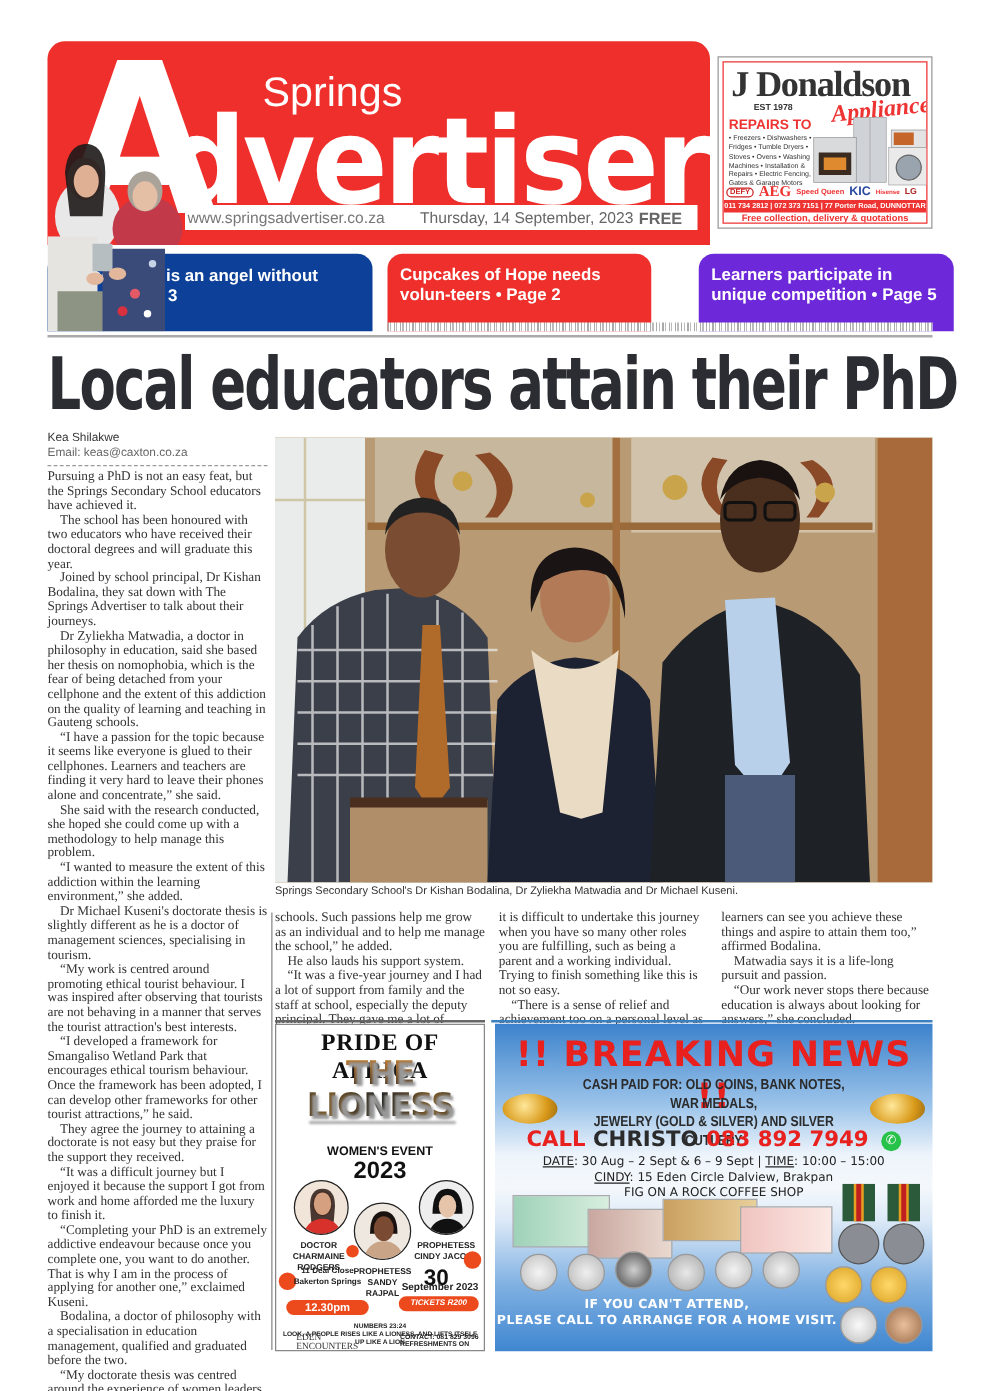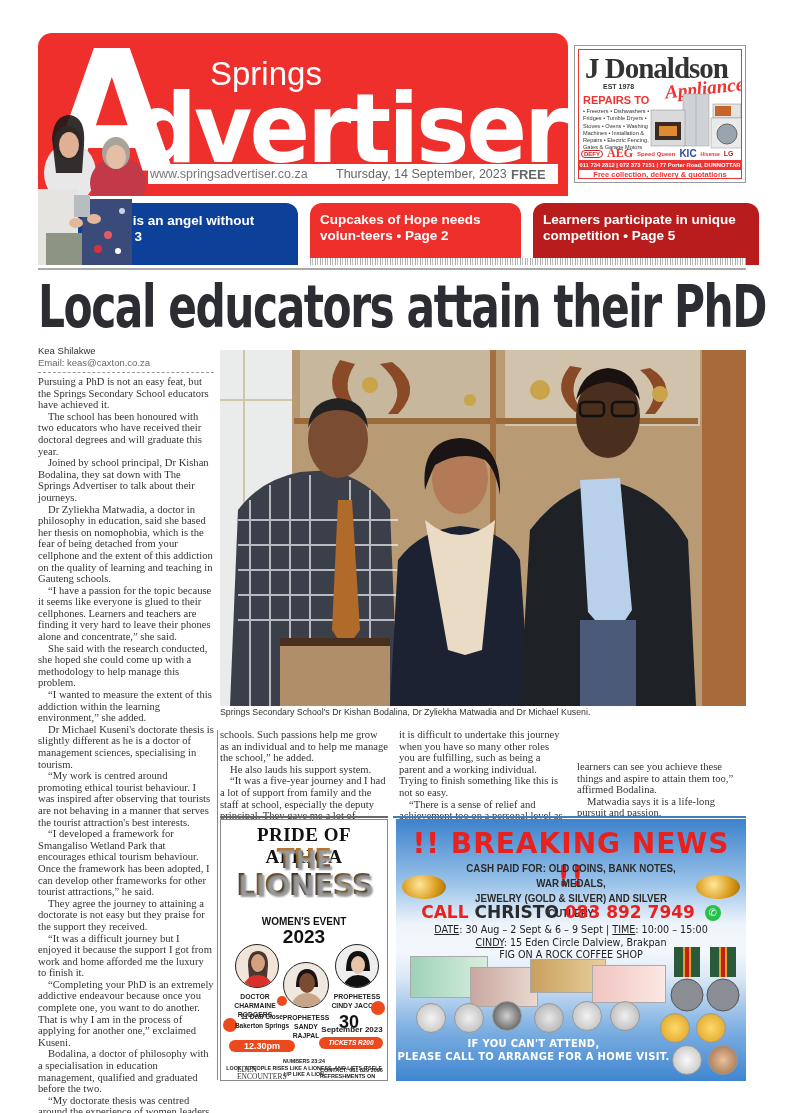--- a/index.html
+++ b/index.html
@@ -27,21 +27,21 @@
   .jd-list { position:absolute; left:4px; top:58px; width:74px; font-family:"Liberation Sans", sans-serif; font-size:5.6px; line-height:7.3px; color:#333; }
   .jd-appliances { position:absolute; left:70px; top:38px; width:96px; height:62px; }
   .jd-brands { position:absolute; left:2px; top:98px; right:2px; height:11px; display:flex; align-items:center; gap:4px; font-family:"Liberation Sans", sans-serif; font-weight:bold; font-size:8px; }
   .jd-contact { position:absolute; left:0; right:0; top:110px; height:10px; background:#e33; color:#fff; font-family:"Liberation Sans", sans-serif; font-size:5.8px; font-weight:bold; text-align:center; line-height:10px; }
   .jd-free { position:absolute; left:0; right:0; top:120px; height:10px; color:#e33; font-family:"Liberation Sans", sans-serif; font-size:7.5px; font-weight:bold; text-align:center; line-height:10px; }
 
   
   .teaser { position:absolute; top:203px; height:62px; border-radius:12px 12px 0 0; font-family:"Liberation Sans", sans-serif; font-weight:bold; color:#fff; font-size:13.5px; line-height:16px; padding:9px 10px; }
   .teaser.blue { left:38px; width:260px; background:#0d4098; padding-top:10px; }
   .teaser.red1 { left:310px; width:211px; background:#ee2f2b; }
-  .teaser.red2 { left:533px; width:226px; background:#b91c1c; }
+  .teaser.red2 { left:559px; width:204px; background:#6d28d9; }
   .teaser-photo { position:absolute; left:0; top:-14px; width:118px; height:76px; }
   .barcode-strip { position:absolute; left:310px; top:258px; width:436px; height:7px; background:repeating-linear-gradient(90deg,#aaa 0 1px,#fff 1px 2px,#bbb 2px 3px,#fff 3px 5px); }
   .rule-top { position:absolute; left:38px; top:268px; width:708px; height:2px; background:#aaa; }
 
   
   .headline { position:absolute; left:38px; top:272px; width:710px; height:70px; font-family:"DejaVu Sans", sans-serif; font-weight:bold; font-size:58px; color:#2b2d33; letter-spacing:-2px; line-height:70px; white-space:nowrap; transform:scaleX(0.73); transform-origin:left; }
 
   
   .byline { position:absolute; left:38px; top:345px; width:176px; font-family:"Liberation Sans", sans-serif; font-size:9.5px; line-height:12px; color:#333; }
   .byline .email { color:#666; }
@@ -50,31 +50,31 @@
   .col p { text-indent:10px; }
   .col p.first { text-indent:0; }
   .col-left { left:38px; top:376px; width:176px; }
   .vrule { position:absolute; left:217px; top:730px; width:1px; height:350px; background:#888; }
 
   
   .photo { position:absolute; left:220px; top:350px; width:526px; height:356px; background:#c8b89a; overflow:hidden; }
   .caption { position:absolute; left:220px; top:707px; width:526px; font-family:"Liberation Sans", sans-serif; font-size:8.8px; color:#333; }
   .col-b1 { left:220px; top:729px; width:168px; }
   .col-b2 { left:399px; top:729px; width:168px; }
-  .col-b3 { left:577px; top:729px; width:170px;margin-top:32px; }
+  .col-b3 { left:577px; top:729px; width:170px; }
 
   .rule-ad1 { position:absolute; left:220px; top:816px; width:168px; height:2px; background:#666; }
   .rule-ad2 { position:absolute; left:393px; top:816px; width:353px; height:2px; background:#3a7fc0; }
 
   
   .ad-poa { position:absolute; left:220px; top:819px; width:168px; height:262px; border:1px solid #888; background:#fff; font-family:"Liberation Sans", sans-serif; text-align:center; overflow:hidden; }
   .poa-title { position:absolute; left:0; right:0; top:4px; font-family:"Liberation Serif", serif; font-size:19px; font-weight:bold; color:#111; letter-spacing:0.5px; }
   .poa-lioness { position:absolute; left:0; right:0; top:26px; font-family:"DejaVu Sans", sans-serif; font-weight:bold; color:#2a2016; line-height:26px; letter-spacing:-1px; text-shadow:2px 2px 2px #999; }
   .poa-the { font-size:26px; display:block; background:linear-gradient(#c47a2a,#3a2a1a); -webkit-background-clip:text; color:transparent; }
-  .poa-lion { font-size:30px; display:block; background:linear-gradient(90deg,#222,#7a5a2a,#222,#7a5a2a,#222); -webkit-background-clip:text; color:transparent; }
+  .poa-lion { font-size:26px; display:block; background:linear-gradient(90deg,#222,#7a5a2a,#222,#7a5a2a,#222); -webkit-background-clip:text; color:transparent;text-decoration:underline; }
   .poa-event { position:absolute; left:0; right:0; top:96px; font-size:10px; font-weight:bold; color:#111; }
   .poa-year { position:absolute; left:0; right:0; top:106px; font-size:19px; font-weight:bold; color:#111; }
   .poa-circle { position:absolute; border-radius:50%; border:1.5px solid #222; overflow:hidden; }
   .poa-name { position:absolute; font-size:6.8px; font-weight:bold; color:#222; line-height:9px; text-align:center; }
   .poa-dot { position:absolute; border-radius:50%; background:#ec4a1c; }
   .poa-address { position:absolute; left:8px; top:192px; width:66px; font-size:6.5px; font-weight:bold; color:#222; line-height:9px; }
   .poa-time { position:absolute; left:8px; top:220px; width:66px; height:12px; background:#ec4a1c; border-radius:6px; color:#fff; font-size:9px; font-weight:bold; line-height:12px; }
   .poa-day { position:absolute; left:108px; top:192px; width:40px; font-size:18px; font-weight:bold; color:#111; }
   .poa-month { position:absolute; left:96px; top:205px; width:70px; font-size:8px; font-weight:bold; color:#222; }
   .poa-tickets { position:absolute; left:98px; top:217px; width:64px; height:12px; background:#ec4a1c; border-radius:6px; color:#fff; font-size:6.5px; font-weight:bold; font-style:italic; line-height:12px; }

